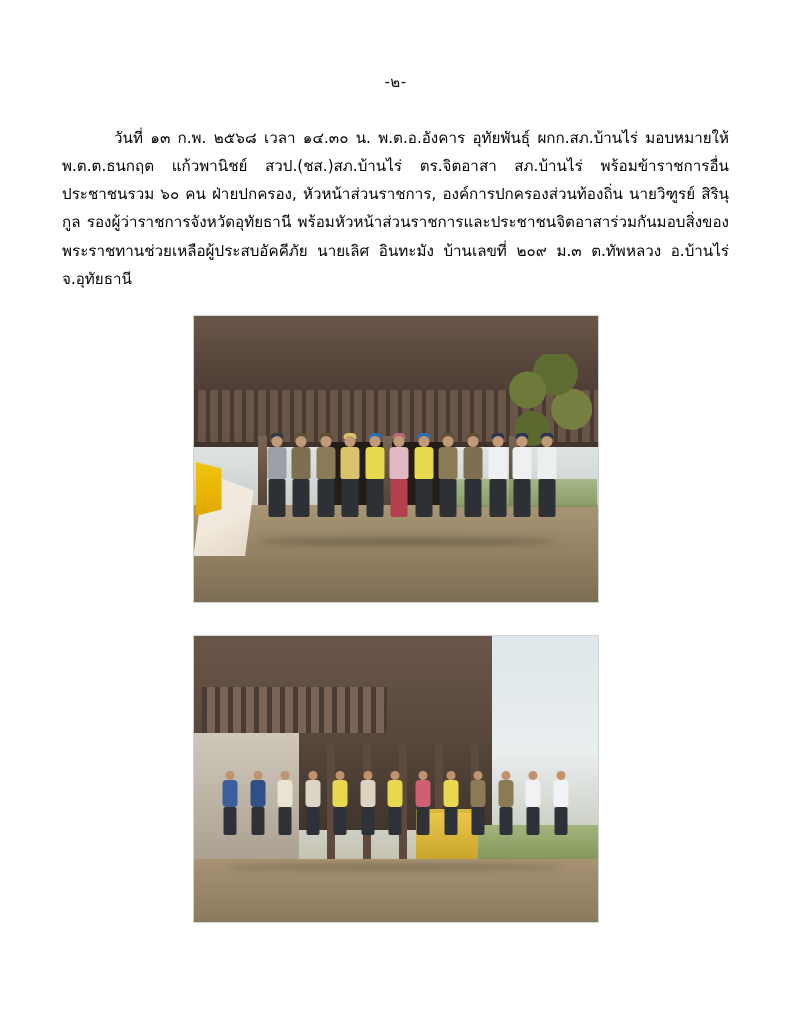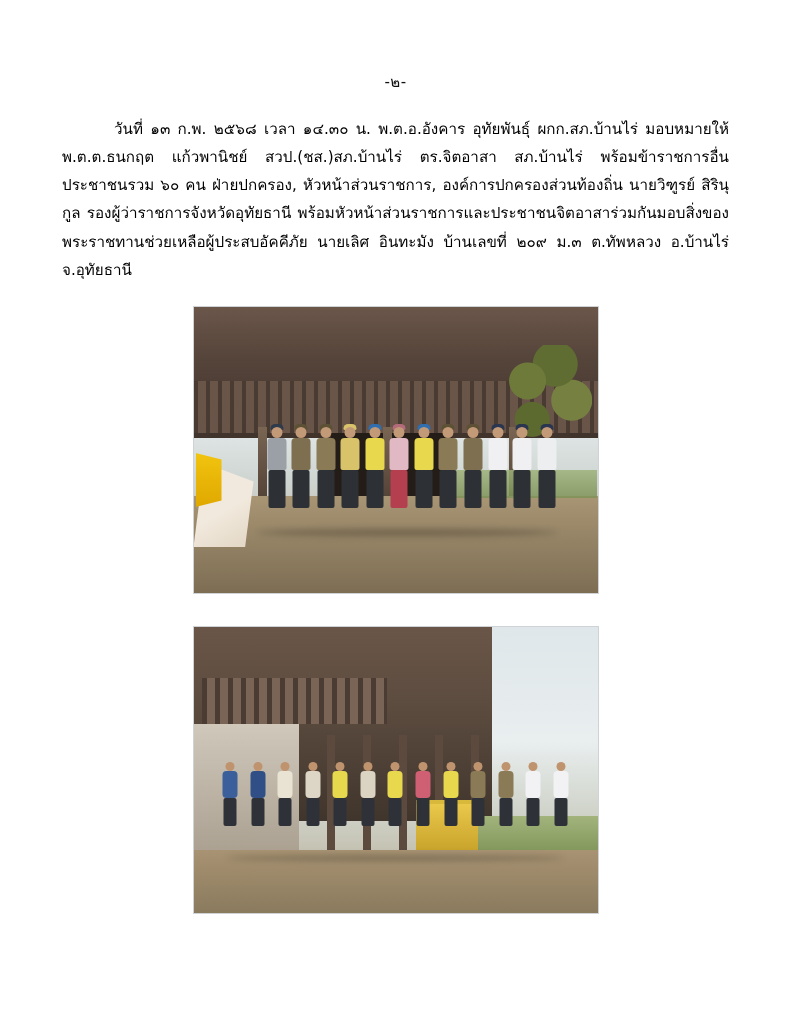--- a/index.html
+++ b/index.html
@@ -24,21 +24,21 @@
     padding: 0 62px;
   }
   .page-number {
     text-align: center;
     font-size: 15px;
     margin-top: 70px;
     letter-spacing: 0.5px;
     color: #111;
   }
   .body-text {
-    margin-top: 21px;
+    margin-top: 30px;
     font-size: 15.2px;
     line-height: 1.85;
     text-align: justify;
     text-justify: inter-word;
     color: #000;
     word-spacing: 0.5px;
   }
   .body-text .indent {
     display: inline-block;
     width: 52px;

